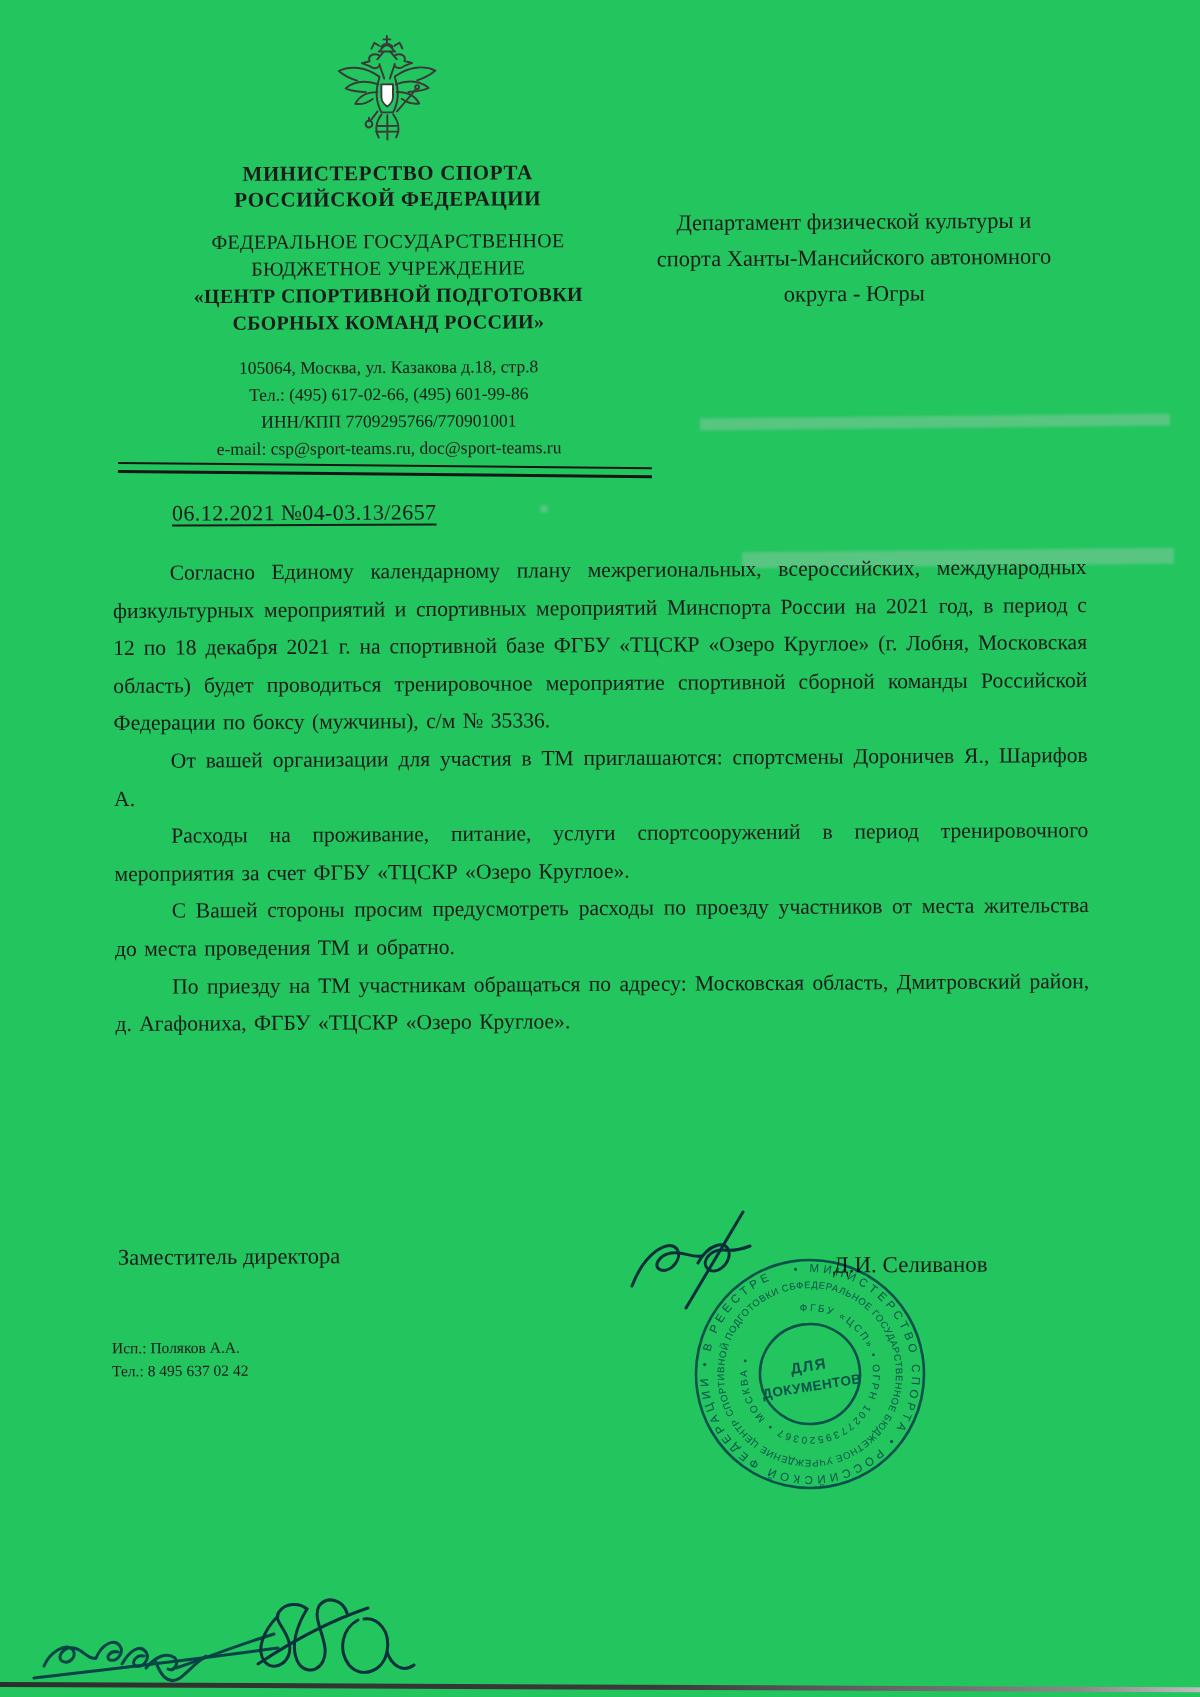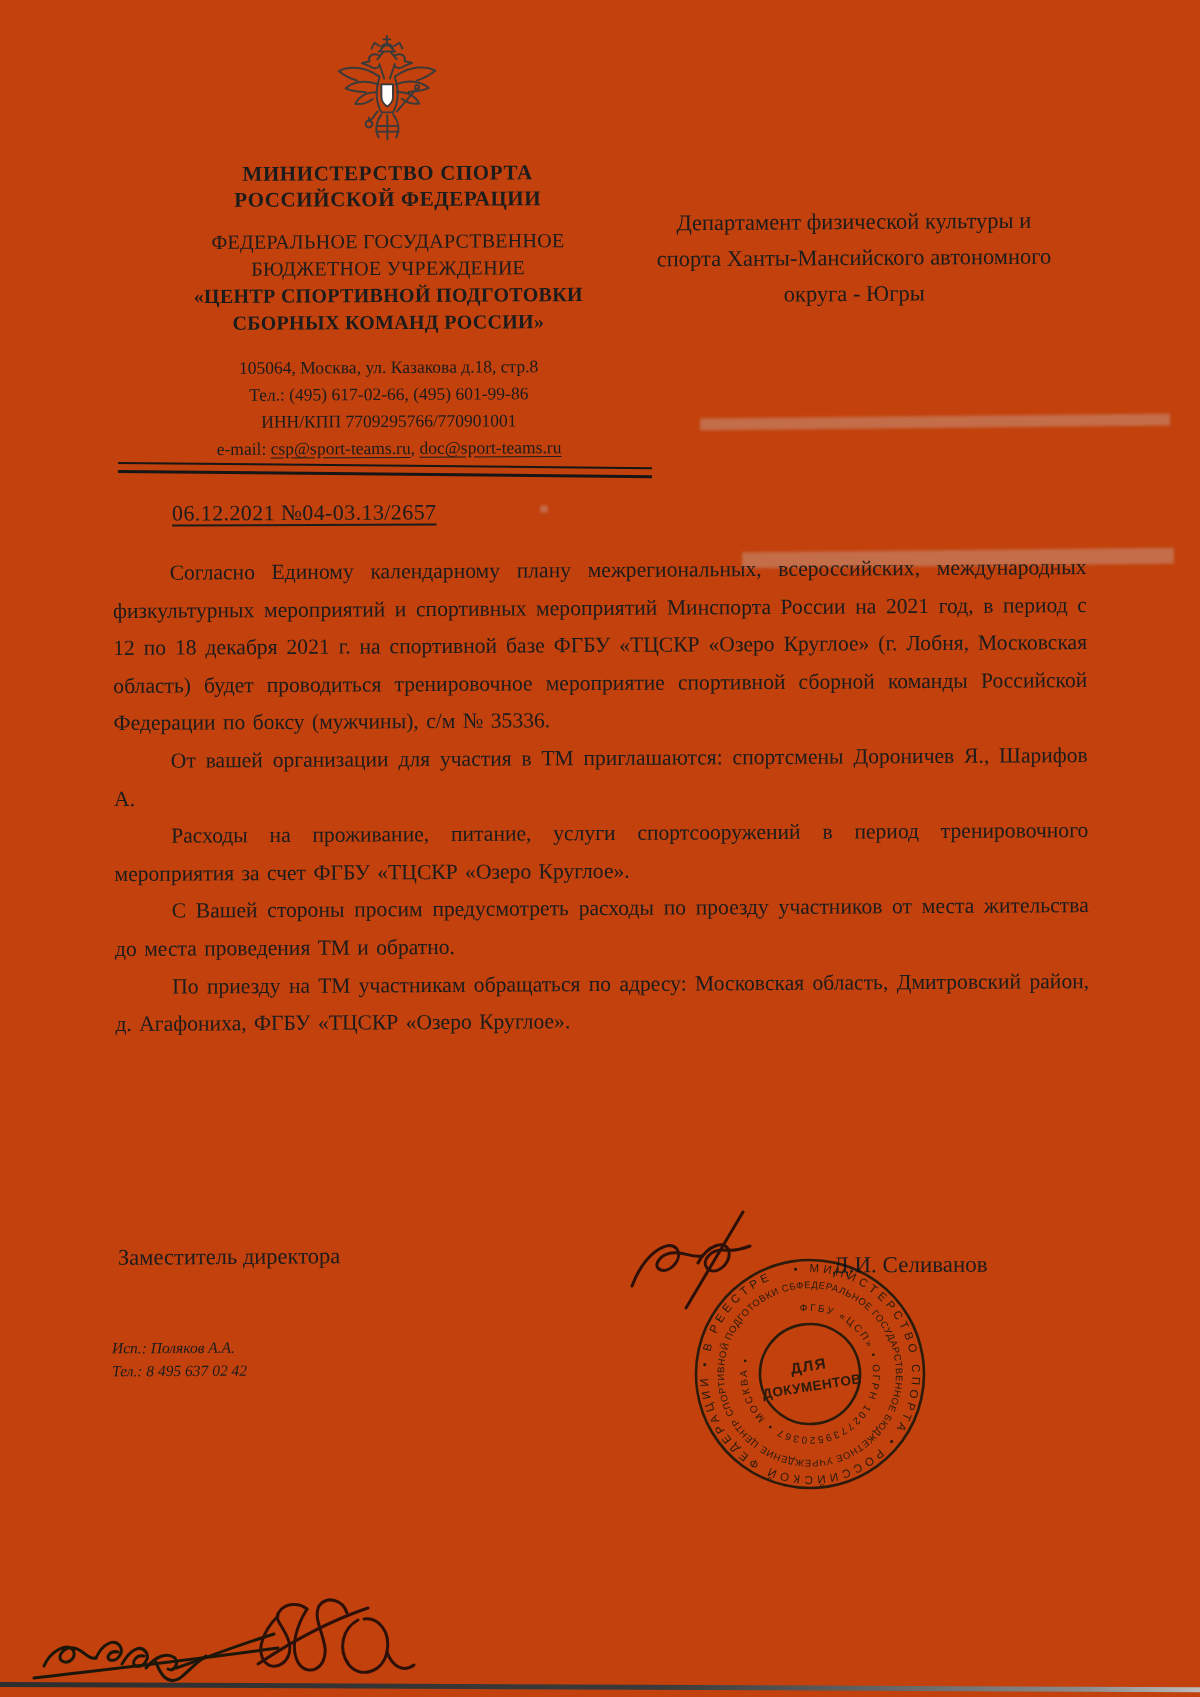--- a/index.html
+++ b/index.html
@@ -6,33 +6,33 @@
   body {
     width: 1200px; height: 1697px;
     background: #ffffff;
     font-family: "Liberation Serif", serif;
     color: #1c1c1c;
     overflow: hidden;
   }
   .page {
     position: relative;
     width: 1200px; height: 1697px;
-    background: #c2410c;
+    background: #22c55e;
   }
   
   .sender {
     position: absolute; left: 118px; top: 34px; width: 540px;
     text-align: center; transform: rotate(-0.3deg);
   }
   .emblem { display: block; margin: 0 auto 6px auto; }
   .ministry { font-weight: bold; font-size: 21px; line-height: 26px; letter-spacing: 0.6px; }
   .org { margin-top: 16px; font-size: 20px; line-height: 27px; letter-spacing: 0.3px; }
   .org .b { font-weight: bold; }
   .contacts { margin-top: 18px; font-size: 17.5px; line-height: 27px; }
-  .contacts .u { text-decoration: underline; text-underline-offset: 3px; margin-top: 24px; }
+  .contacts .u { text-underline-offset: 3px; margin-top: 24px; }
   
   .recipient {
     position: absolute; left: 596px; top: 204px; width: 516px;
     text-align: center; font-size: 22.5px; line-height: 36px;
     transform: rotate(-0.4deg);
   }
   
   .divider {
     position: absolute; left: 118px; top: 462px; width: 534px; height: 6px;
     border-top: 2px solid #161616; border-bottom: 3px solid #161616;
@@ -56,21 +56,21 @@
   .position-title {
     position: absolute; left: 118px; top: 1244px; font-size: 22.5px;
     transform: rotate(-0.4deg);
   }
   .signer-name {
     position: absolute; left: 833px; top: 1252px; font-size: 23px;
     transform: rotate(-0.3deg);
   }
   .executor {
     position: absolute; left: 112px; top: 1336px;
-    font-size: 15.5px; line-height: 23px; transform: rotate(-0.3deg); font-style: italic;
+    font-size: 15.5px; line-height: 23px; transform: rotate(-0.3deg);
   }
   
   .stamp {
     position: absolute; left: 690px; top: 1254px;
     transform: rotate(-9deg);
     mix-blend-mode: multiply; opacity: 0.95;
   }
   .sig-top {
     position: absolute; left: 624px; top: 1206px;
     mix-blend-mode: multiply;

